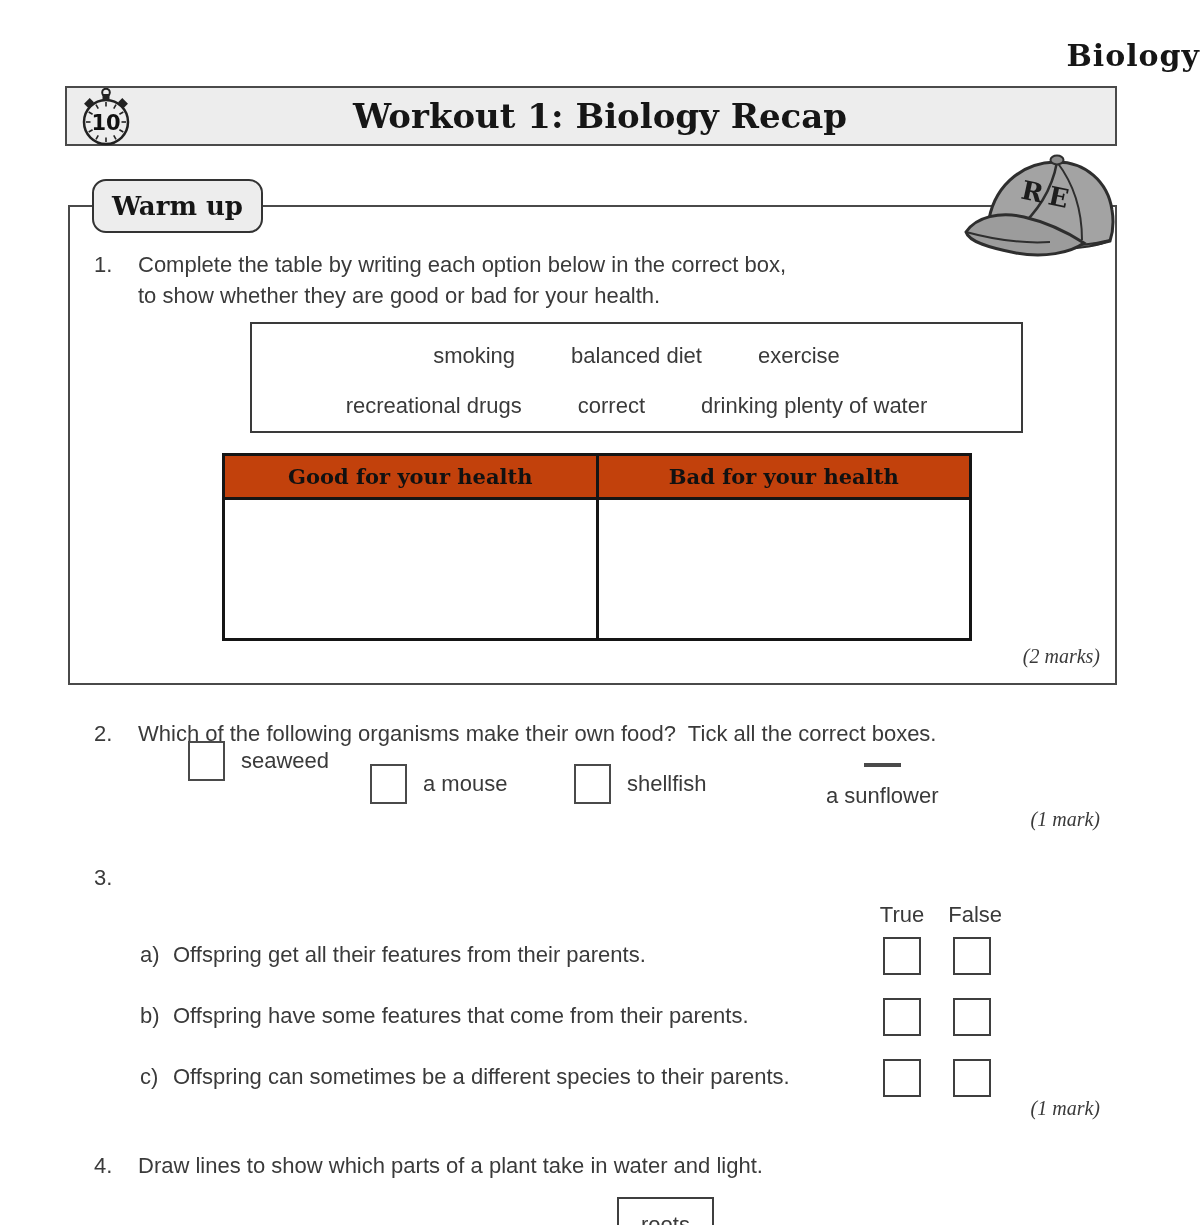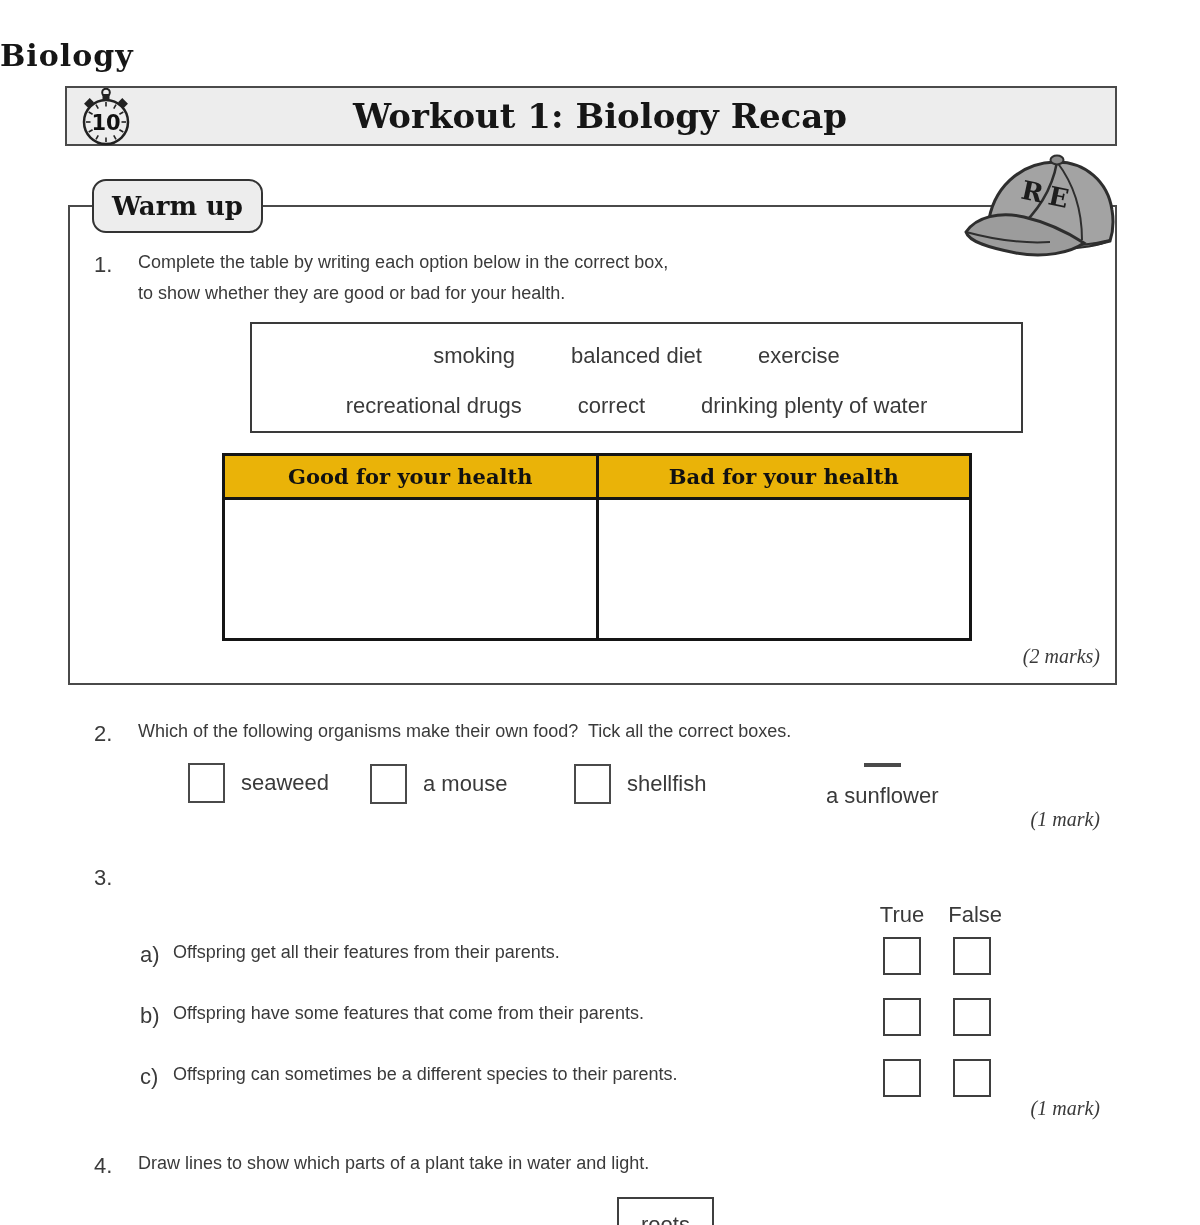--- a/index.html
+++ b/index.html
@@ -4,25 +4,25 @@
 <style>
   * { margin:0; padding:0; box-sizing:border-box; }
   html,body { background:#fff; }
   .page {
     position:relative; width:1200px; height:1225px;
     background:#ffffff; overflow:hidden;
     font-family:"Liberation Sans", sans-serif; color:#333;
   }
   .abs { position:absolute; }
   .slab { font-family:"DejaVu Serif", serif; font-weight:bold; color:#161616; }
-  .body-txt { font-size:18px; color:#3a3a3a; white-space:pre-wrap; }
+  .body-txt { font-size:22px; color:#3a3a3a; white-space:pre-wrap; }
   .qnum { font-size:22px; color:#3a3a3a; }
   .marks { font-family:"Liberation Serif", serif; font-style:italic; font-size:20px; color:#3a3a3a; }
 
-  .subject-title { left:0; right:0; top:38px; text-align:left; font-size:30px; letter-spacing:1px; }
+  .subject-title { left:0; right:0; top:38px; text-align:right; font-size:30px; letter-spacing:1px; }
 
   .header-bar {
     left:65px; top:86px; width:1052px; height:60px;
     background:#ededed; border:2px solid #4a4a4a;
   }
   .header-title { left:0; right:0; top:96px; text-align:center; font-size:34px; }
 
   .warmup-box { left:68px; top:205px; width:1049px; height:480px; border:2px solid #4a4a4a; }
   .warmup-label {
     left:92px; top:179px; width:171px; height:54px;
@@ -30,21 +30,21 @@
     display:flex; align-items:center; justify-content:center; font-size:26px;
   }
 
   .options-box { left:250px; top:322px; width:773px; height:111px; border:2px solid #3a3a3a; }
   .options-row { display:flex; justify-content:center; gap:56px; font-size:22px; color:#3a3a3a; }
   .options-row.r1 { margin-top:19px; }
   .options-row.r2 { margin-top:24px; }
 
   .health-table { left:222px; top:453px; width:750px; border-collapse:collapse; }
   .health-table th {
-    border:3px solid #151515; background:#eab308; height:44px;
+    border:3px solid #151515; background:#c2410c; height:44px;
     font-family:"DejaVu Serif", serif; font-weight:bold; font-size:21px; color:#111;
     text-align:center; width:50%;
   }
   .health-table td { border:3px solid #151515; height:141px; background:#fff; }
 
   .checkbox { border:2px solid #4a4a4a; background:#fff; }
   .q2-item { display:flex; align-items:center; gap:16px; height:42px; }
   .q2-item .checkbox { width:37px; height:40px; }
   .q2-label { font-size:22px; color:#3a3a3a; }
 
@@ -132,21 +132,21 @@
       <td></td>
     </tr>
   </tbody>
     </table>
 
   <div class="abs marks" style="right:100px; top:645px;">(2 marks)</div>
 
   <div class="abs qnum" style="left:94px; top:721px;">2.</div>
   <div class="abs body-txt" style="left:138px; top:721px;">Which of the following organisms make their own food?  Tick all the correct boxes.</div>
 
-  <div class="abs q2-item" style="left:140px; top:762px;padding-left:48px;">
+  <div class="abs q2-item" style="left:140px; top:740px;padding-left:48px;">
     <div class="checkbox"></div>
     <span class="q2-label">seaweed</span>
   </div>
   <div class="abs q2-item" style="left:370px; top:763px;justify-content:center;">
     <div class="checkbox"></div>
     <span class="q2-label">a mouse</span>
   </div>
   <div class="abs q2-item" style="left:574px; top:763px;">
     <div class="checkbox"></div>
     <span class="q2-label">shellfish</span>

